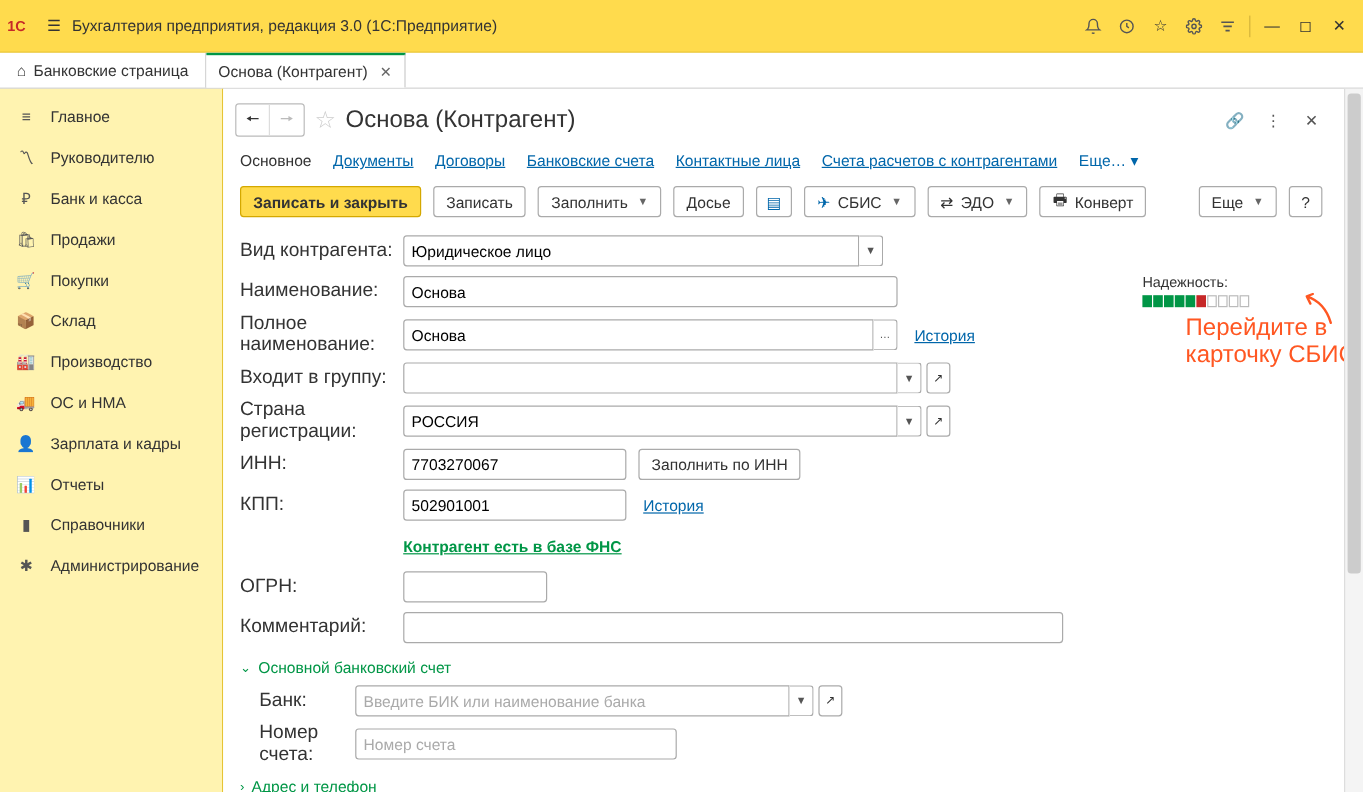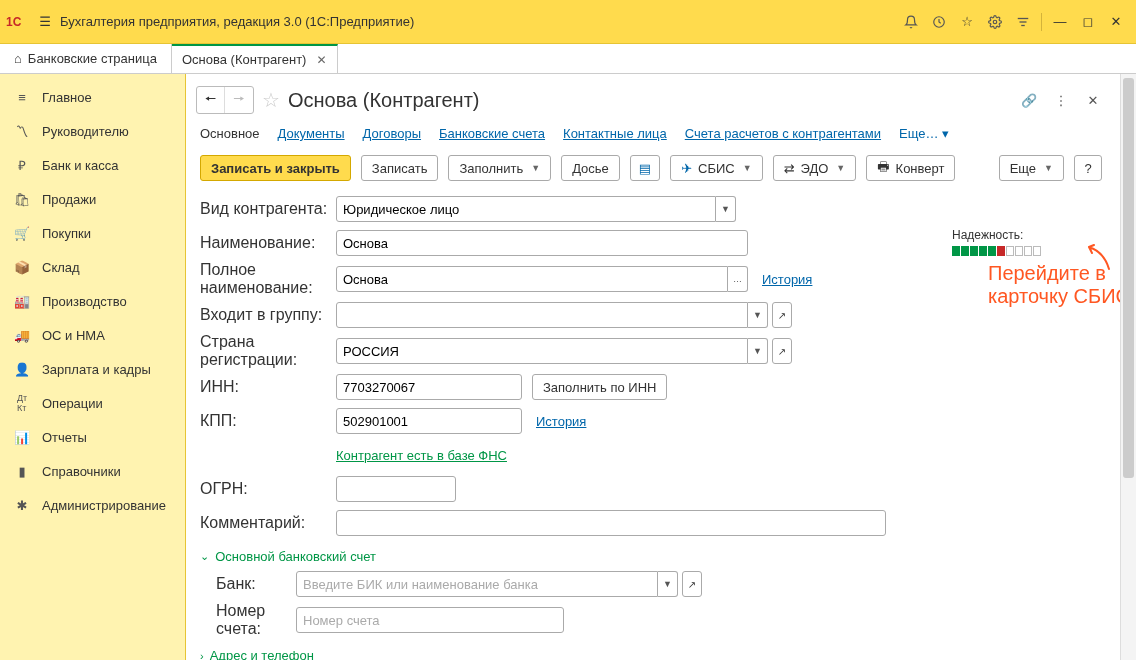--- a/index.html
+++ b/index.html
@@ -57,21 +57,21 @@
 
 .form { padding:0 4px; }
 .row { display:flex; align-items:center; min-height:32px; margin-bottom:2px; }
 .row .lbl { width:136px; font-size:16px; color:#333; }
 .input { height:26px; border:1px solid #aaa; border-radius:3px; padding:0 6px; font-size:13px; background:#fff; }
 .select { display:flex; }
 .select .input { border-top-right-radius:0; border-bottom-right-radius:0; }
 .ddbtn { width:20px; height:26px; border:1px solid #aaa; border-left:none; border-radius:0 3px 3px 0; background:#fff; display:flex; align-items:center; justify-content:center; cursor:pointer; font-size:9px; color:#555; }
 .extbtn { width:20px; height:26px; border:1px solid #aaa; border-radius:3px; background:#fff; display:flex; align-items:center; justify-content:center; cursor:pointer; font-size:10px; margin-left:4px; }
 .link { color:#0066aa; text-decoration:underline; cursor:pointer; margin-left:14px; font-size:13px; }
-.greenlink { color:#009646; text-decoration:underline; cursor:pointer; font-size:13px; }
+.greenlink { color:#009646; text-decoration:underline; cursor:pointer; font-size:13px;font-weight:bold; }
 .expander { display:flex; align-items:center; gap:6px; cursor:pointer; padding:8px 0 4px 0; color:#009646; font-size:13px; }
 .expander .chev { font-size:11px; }
 
 
 .reliability { position:absolute; left:766px; top:154px; font-size:12px; }
 .reliability .meter { display:flex; gap:1px; margin-top:4px; }
 .reliability .seg { width:8px; height:10px; }
 .reliability .g { background:#009646; }
 .reliability .r { background:#c62828; }
 .reliability .e { background:#fff; border:1px solid #bbb; }
@@ -170,24 +170,20 @@
         <span class="icon">🏭</span>
         <span>Производство</span>
       </div>
     <div class="item">
         <span class="icon">🚚</span>
         <span>ОС и НМА</span>
       </div>
     <div class="item">
         <span class="icon">👤</span>
         <span>Зарплата и кадры</span>
-      </div>
-    <div class="item">
-        <span class="icon" style="font-size:9px;">Дт<br>Кт</span>
-        <span>Операции</span>
       </div>
     <div class="item">
         <span class="icon">📊</span>
         <span>Отчеты</span>
       </div>
     <div class="item">
         <span class="icon">▮</span>
         <span>Справочники</span>
       </div>
     <div class="item">

